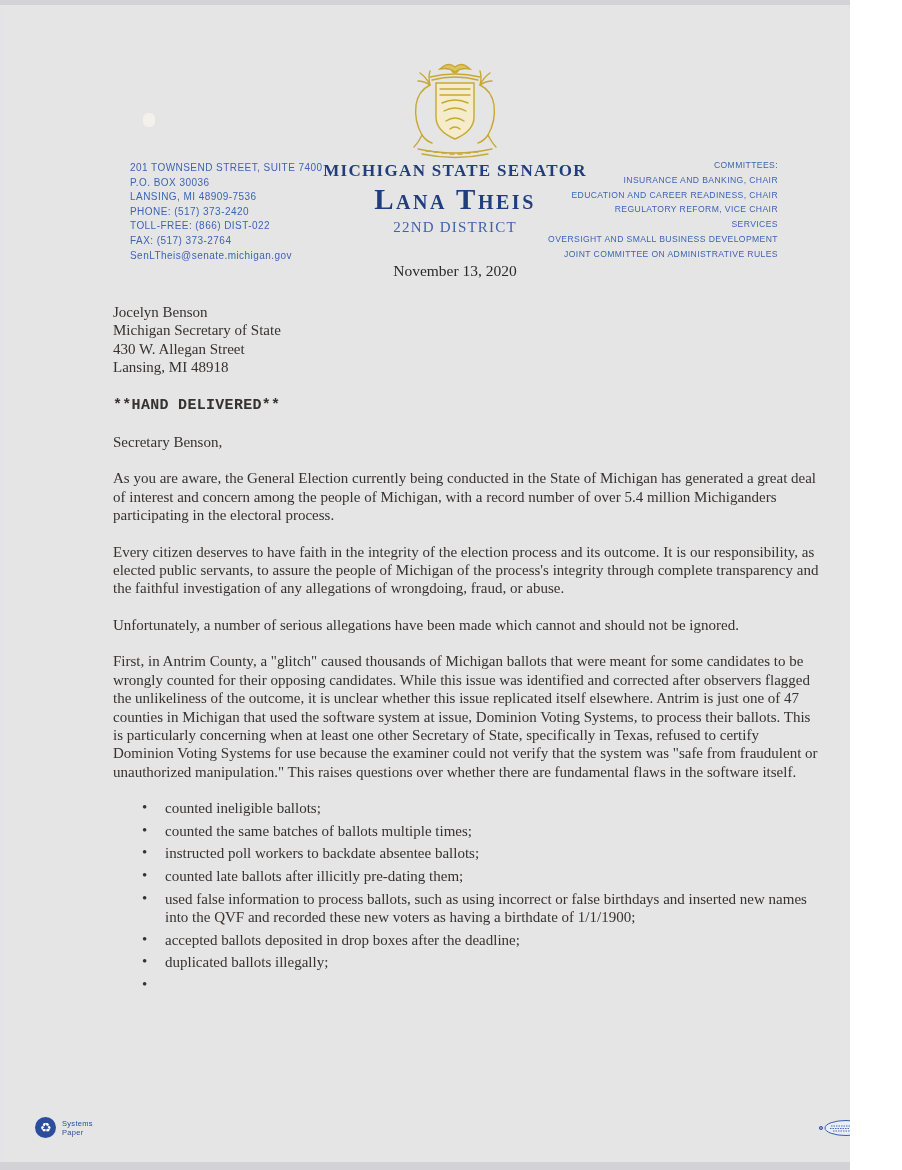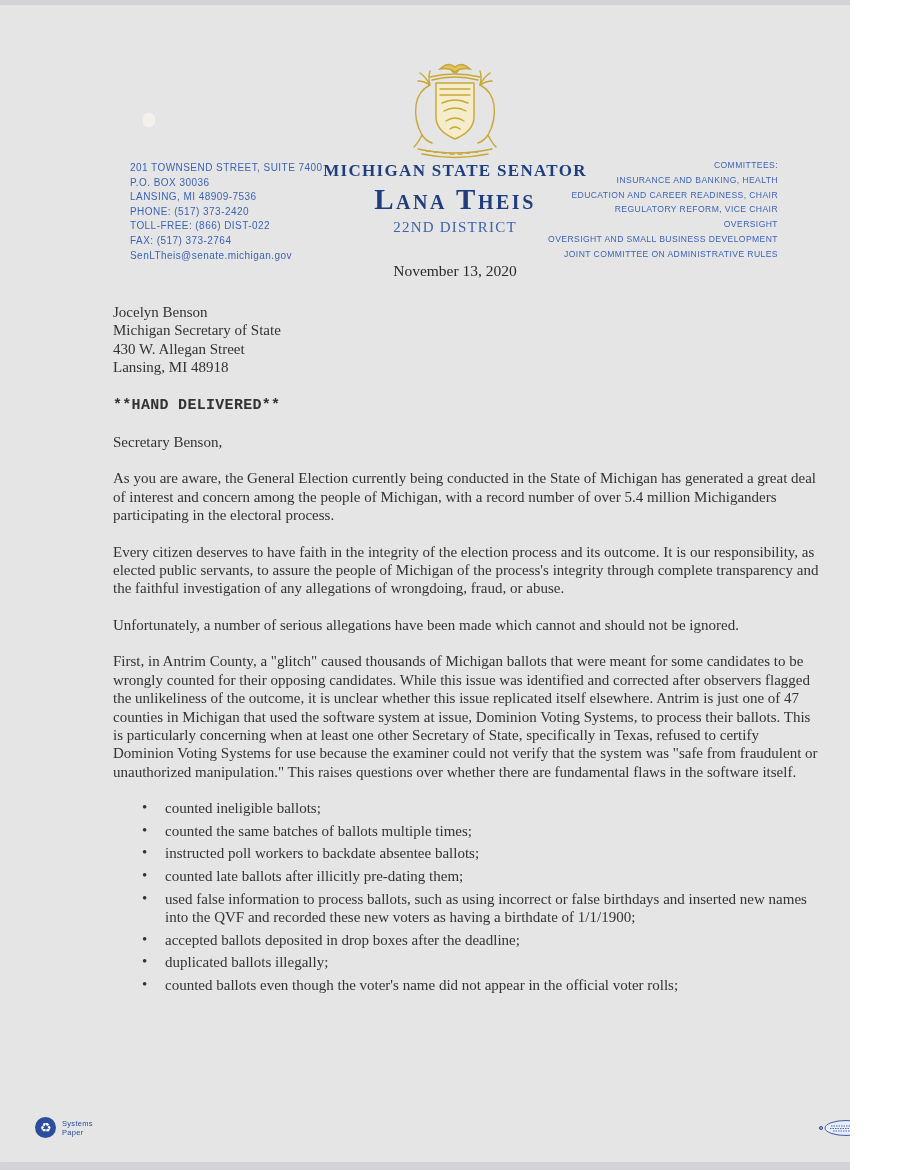--- a/index.html
+++ b/index.html
@@ -125,24 +125,24 @@
 
   <div class="center-col">
     <div class="office-title">MICHIGAN STATE SENATOR</div>
     <div class="senator-name">Lana Theis</div>
     <div class="district">22ND DISTRICT</div>
     <div class="letter-date">November 13, 2020</div>
   </div>
 
   <div class="committees">
     <div>COMMITTEES:</div>
-    <div>INSURANCE AND BANKING, HEALTH</div>
+    <div>INSURANCE AND BANKING, CHAIR</div>
     <div>EDUCATION AND CAREER READINESS, CHAIR</div>
     <div>REGULATORY REFORM, VICE CHAIR</div>
-    <div>OVERSIGHT</div>
+    <div>SERVICES</div>
     <div>OVERSIGHT AND SMALL BUSINESS DEVELOPMENT</div>
     <div>JOINT COMMITTEE ON ADMINISTRATIVE RULES</div>
   </div>
 
   <div class="body-col">
     <div class="recipient">
       <div>Jocelyn Benson</div>
       <div>Michigan Secretary of State</div>
       <div>430 W. Allegan Street</div>
       <div>Lansing, MI 48918</div>
@@ -158,21 +158,21 @@
     <p>First, in Antrim County, a "glitch" caused thousands of Michigan ballots that were meant for some candidates to be wrongly counted for their opposing candidates. While this issue was identified and corrected after observers flagged the unlikeliness of the outcome, it is unclear whether this issue replicated itself elsewhere. Antrim is just one of 47 counties in Michigan that used the software system at issue, Dominion Voting Systems, to process their ballots. This is particularly concerning when at least one other Secretary of State, specifically in Texas, refused to certify Dominion Voting Systems for use because the examiner could not verify that the system was "safe from fraudulent or unauthorized manipulation." This raises questions over whether there are fundamental flaws in the software itself.</p>
 
     <ul class="allegations">
       <li><span class="bullet-marker">•</span><span>counted ineligible ballots;</span></li>
       <li><span class="bullet-marker">•</span><span>counted the same batches of ballots multiple times;</span></li>
       <li><span class="bullet-marker">•</span><span>instructed poll workers to backdate absentee ballots;</span></li>
       <li><span class="bullet-marker">•</span><span>counted late ballots after illicitly pre-dating them;</span></li>
       <li><span class="bullet-marker">•</span><span>used false information to process ballots, such as using incorrect or false birthdays and inserted new names into the QVF and recorded these new voters as having a birthdate of 1/1/1900;</span></li>
       <li><span class="bullet-marker">•</span><span>accepted ballots deposited in drop boxes after the deadline;</span></li>
       <li><span class="bullet-marker">•</span><span>duplicated ballots illegally;</span></li>
-      <li><span class="bullet-marker">•</span><span>counted ballots even though the voter's name did not appear in the official voter rolls;</span></li>
+      <li><span class="bullet-marker">•</span></li>
     </ul>
   </div>
 
   <div class="recycled">
     <div class="recycled-badge">♻</div>
     <div class="recycled-label">
       <div>Systems</div>
       <div>Paper</div>
     </div>
   </div>

